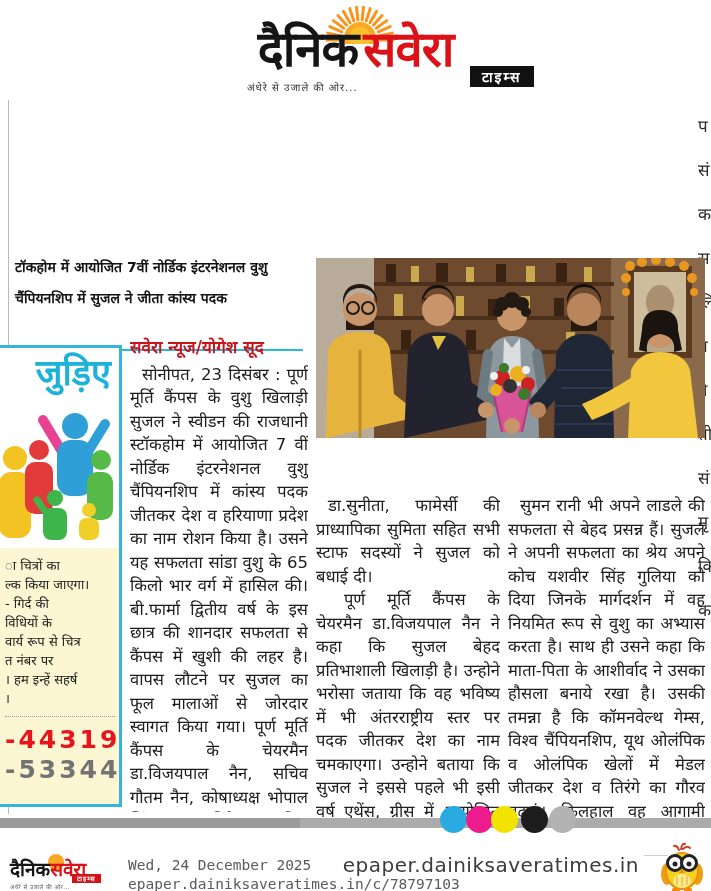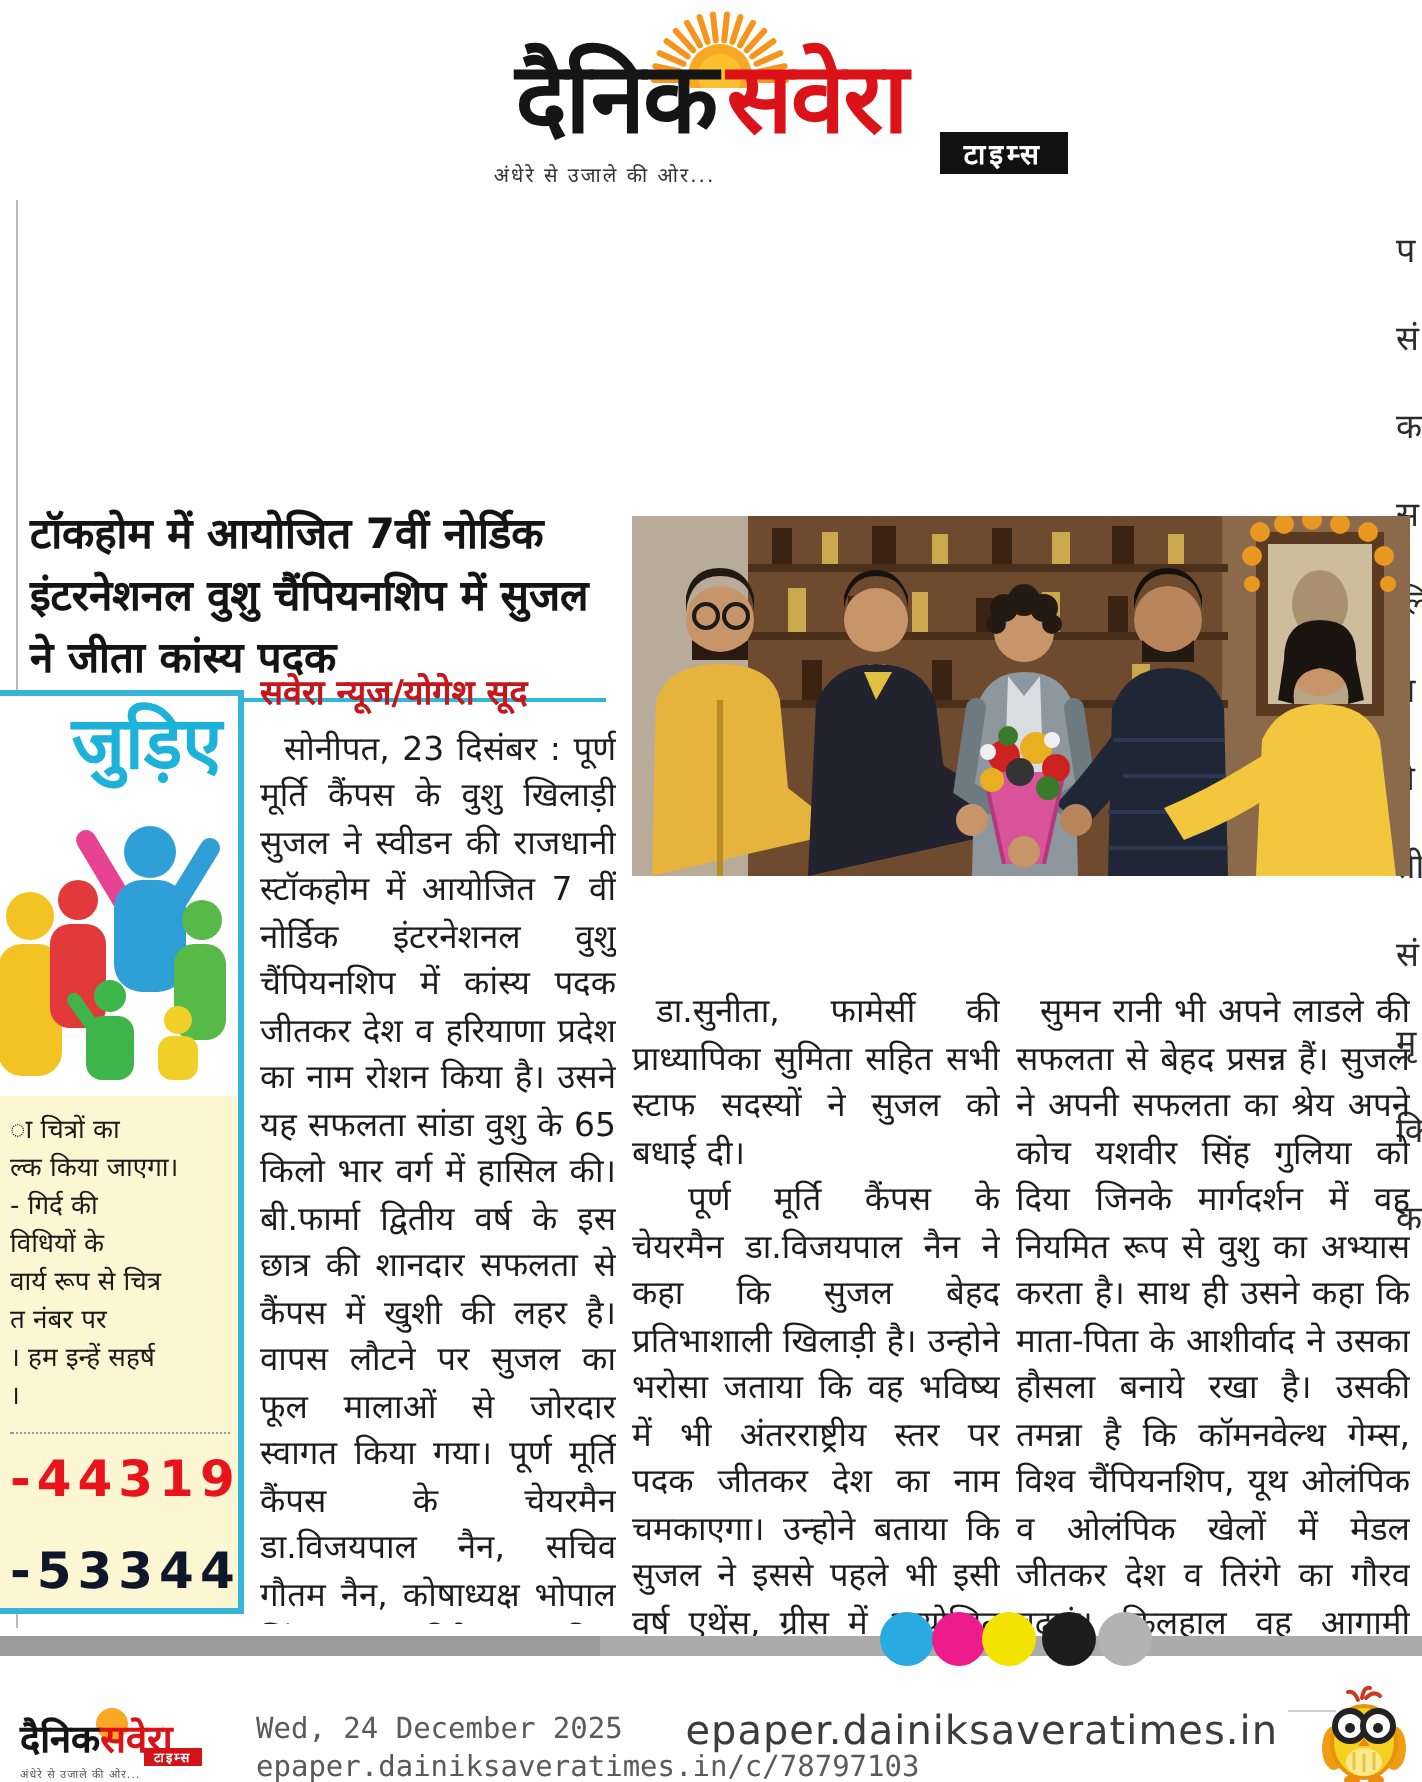--- a/index.html
+++ b/index.html
@@ -19,21 +19,21 @@
 
   
   .left-rule { position:absolute; left:8px; top:100px; width:1px; height:714px; background:#b9b9b9; }
   .edge-strip { position:absolute; right:0; top:104px; width:13px; height:710px; overflow:hidden; font-size:17px; line-height:44px; color:#2b2b2b; white-space:pre-line; }
 
   
   .headline { position:absolute; left:15px; top:104px; width:688px; color:#101010; font-weight:bold; }
   .headline .hl { font-size:47px; line-height:64px; letter-spacing:-1px; white-space:nowrap; overflow:hidden; }
 
   
-  .subhead { position:absolute; left:15px; top:252px; width:292px; font-size:21px; font-weight:bold; line-height:31px; color:#141414; }
+  .subhead { position:absolute; left:15px; top:252px; width:292px; font-size:14px; font-weight:bold; line-height:31px; color:#141414; }
   .subhead-rule { position:absolute; left:15px; top:349px; width:288px; height:2px; background:#2cb9dc; }
 
   
   .photo { position:absolute; left:316px; top:258px; width:389px; height:180px; overflow:hidden; background:#6e4a2e; }
   .caption { position:absolute; left:316px; top:442px; width:389px; font-size:15px; font-weight:bold; line-height:22px; color:#161616; padding-bottom:5px; border-bottom:1px solid #b5b5b5; }
 
   
   .byline { color:#c6161c; font-weight:bold; font-size:17px; margin-bottom:3px; }
   .col { position:absolute; font-size:16.5px; line-height:23.5px; color:#1c1c1c; text-align:justify; overflow:hidden; }
   .col p { text-indent:12px; }
@@ -43,21 +43,21 @@
   .col3 { left:508px; top:494px; width:197px; height:324px; }
 
   
   .side-ad { position:absolute; left:-12px; top:345px; width:134px; height:462px; border:3px solid #35b6d9; background:#fff; overflow:hidden; }
   .side-ad-head { font-size:36px; font-weight:bold; color:#1cb2da; text-align:right; padding:2px 8px 0 0; line-height:46px; }
   .side-ad-art { display:block; margin:2px 0 0 6px; }
   .side-ad-cream { position:absolute; left:0; right:0; bottom:0; top:200px; background:#fdf6d2; padding:8px 4px 4px 14px; }
   .side-line { font-size:13px; line-height:19px; color:#1a1a1a; white-space:nowrap; overflow:hidden; }
   .side-phones { margin-top:8px; border-top:1px dotted #999; padding-top:8px; }
   .phone1 { font-size:25px; font-weight:bold; color:#e8131b; letter-spacing:3px; line-height:30px; }
-  .phone2 { font-size:25px; font-weight:bold; color:#0f172a; letter-spacing:3px; line-height:30px;margin-top:16px; }
+  .phone2 { font-size:25px; font-weight:bold; color:#737373; letter-spacing:3px; line-height:30px; }
 
   
   .gray-bar { position:absolute; left:0; top:818px; width:711px; height:10px; background:#ababab; }
   .gray-bar-dark { position:absolute; left:0; top:818px; width:300px; height:10px; background:#9b9b9b; }
   .reg-dot { position:absolute; top:806px; width:27px; height:27px; border-radius:50%; }
   .epaper-url { position:absolute; right:72px; top:853px; font-size:20px; color:#3c3c3c; letter-spacing:0.5px; }
 
   
   .footer-line { position:absolute; left:644px; top:855px; width:24px; height:1px; background:#cfcfcf; }
   .footer-logo { position:absolute; left:10px; top:856px; width:110px; height:34px; }

